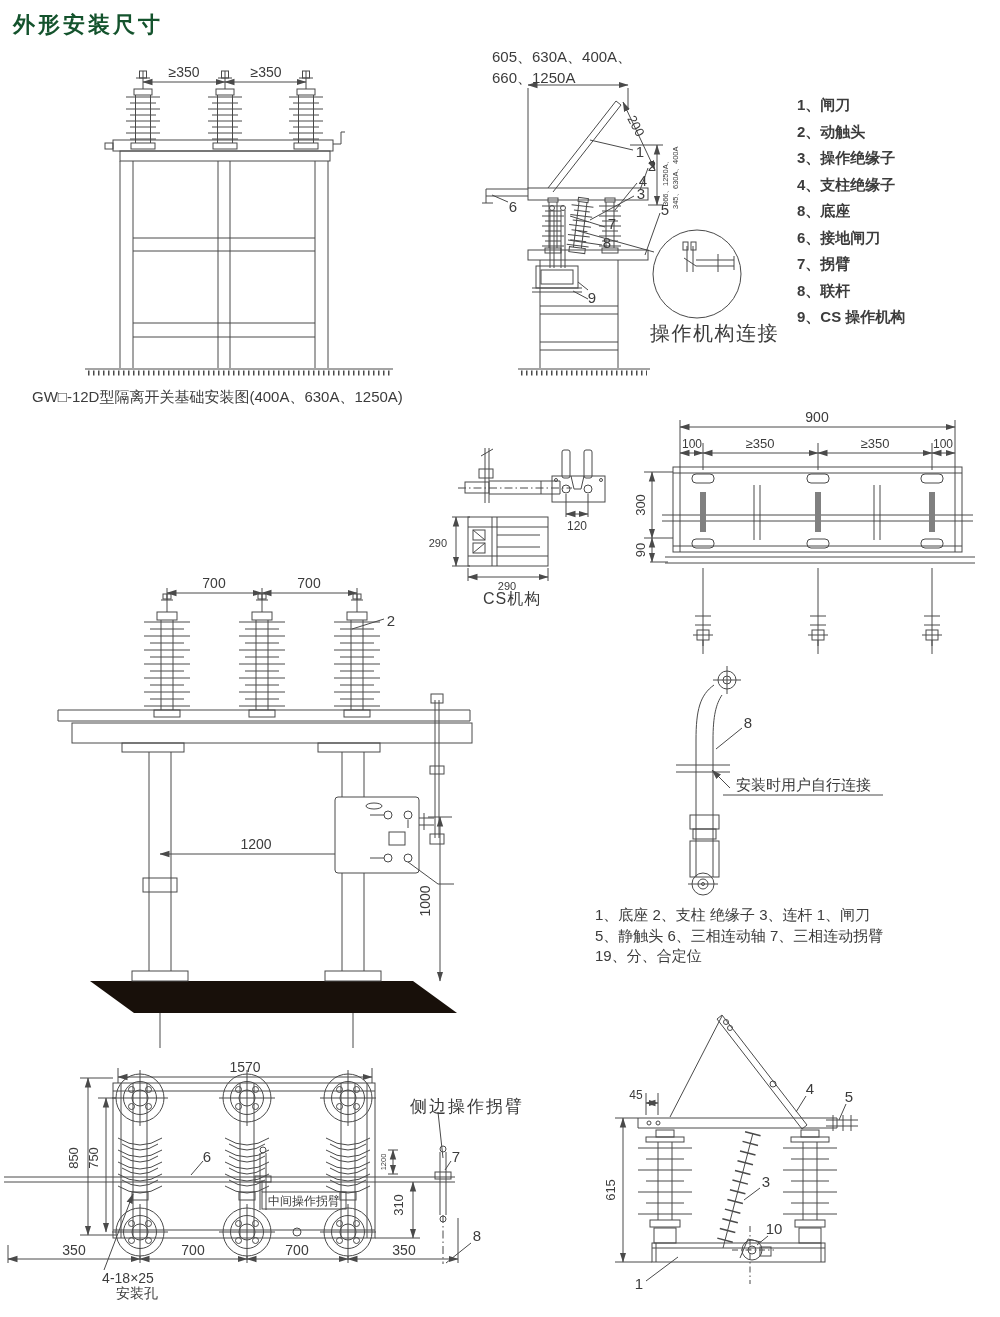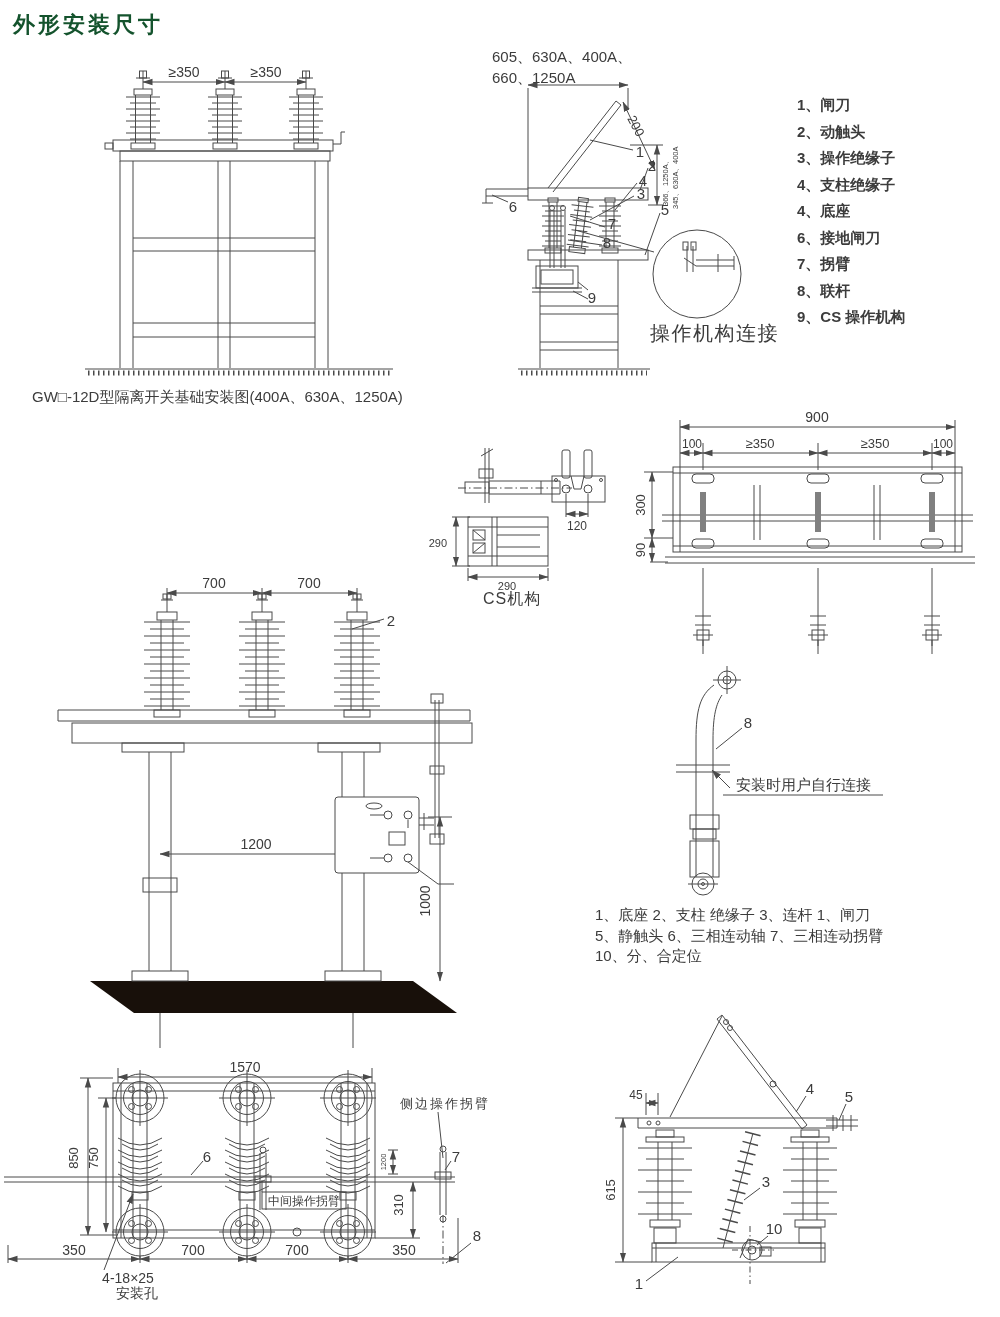--- a/index.html
+++ b/index.html
@@ -10,21 +10,21 @@
   svg text{stroke:none;fill:#3c3c3c;font-family:"Liberation Sans","DejaVu Sans",sans-serif;}
   .lbl{position:absolute;color:#3c3c3c;white-space:nowrap;}
   #title{left:13px;top:10px;font-size:22px;font-weight:bold;color:#14532d;letter-spacing:3px;}
   #cap1{left:32px;top:388px;font-size:15px;}
   #hdr2{left:492px;top:46px;width:172px;text-align:left;font-size:15px;line-height:21px;}
   #ptop{left:797px;top:92px;font-size:15px;line-height:26.5px;font-weight:bold;}
   #dcap{left:650px;top:320px;font-size:20px;letter-spacing:1.5px;}
   #cscap{left:483px;top:589px;font-size:16px;letter-spacing:1px;}
   #pnote{left:736px;top:776px;font-size:15px;}
   #pbot{left:595px;top:905px;font-size:15px;line-height:20.5px;}
-  #slabel{left:400px;top:1095px;font-size:13px;letter-spacing:2px;}
+  #slabel{left:410px;top:1095px;font-size:17px;letter-spacing:2px;}
 </style>
 </head>
 <body>
 
 <div id="page">
 
 <svg id="draw" width="1000" height="1317" viewBox="0 0 1000 1317">
   <defs>
     <marker id="arw" viewBox="0 0 10 8" refX="9.5" refY="4" markerWidth="10" markerHeight="8" orient="auto-start-reverse" markerUnits="userSpaceOnUse">
       <path d="M0,0.8 L10,4 L0,7.2 Z" fill="#4a4a4a" stroke="none"></path>
@@ -593,34 +593,34 @@
 <div id="hdr2" class="lbl">
   <div>605、630A、400A、</div>
   <div>660、1250A</div>
 </div>
 
 <div id="ptop" class="lbl">
   <div>1、闸刀</div>
   <div>2、动触头</div>
   <div>3、操作绝缘子</div>
   <div>4、支柱绝缘子</div>
-  <div>4、底座</div>
+  <div>8、底座</div>
   <div>6、接地闸刀</div>
   <div>7、拐臂</div>
   <div>8、联杆</div>
   <div>9、CS 操作机构</div>
 </div>
 
 <div id="dcap" class="lbl">操作机构连接</div>
 
 <div id="cscap" class="lbl">CS机构</div>
 
 <div id="pnote" class="lbl">安装时用户自行连接</div>
 
 <div id="pbot" class="lbl">
   <div>1、底座 2、支柱 绝缘子  3、连杆 1、闸刀</div>
   <div>5、静触头 6、三相连动轴 7、三相连动拐臂</div>
-  <div>10、分、合定位</div>
+  <div>19、分、合定位</div>
 </div>
 
 <div id="slabel" class="lbl">侧边操作拐臂</div>
 
 </div>
 
 </body></html>

